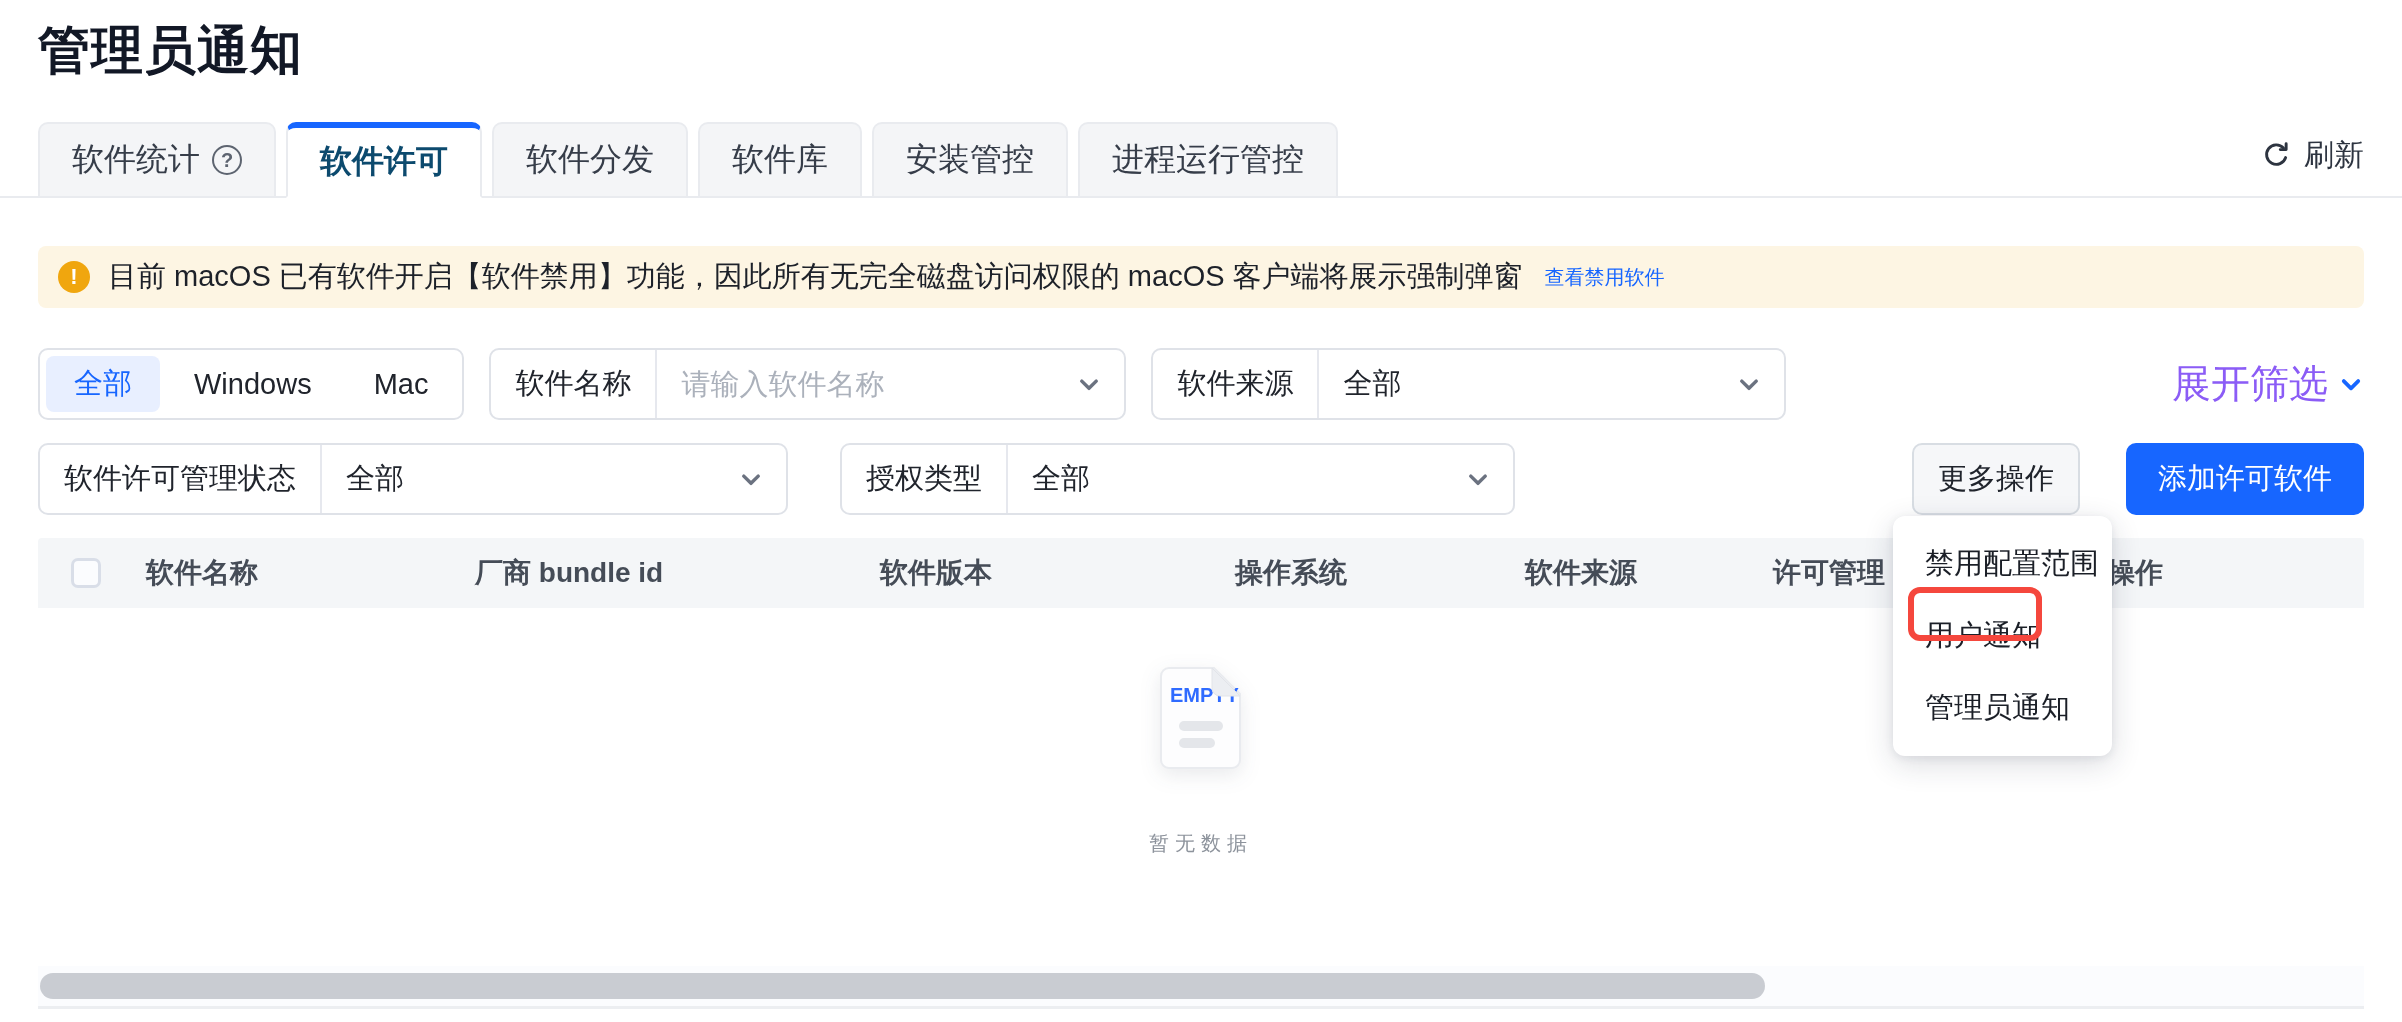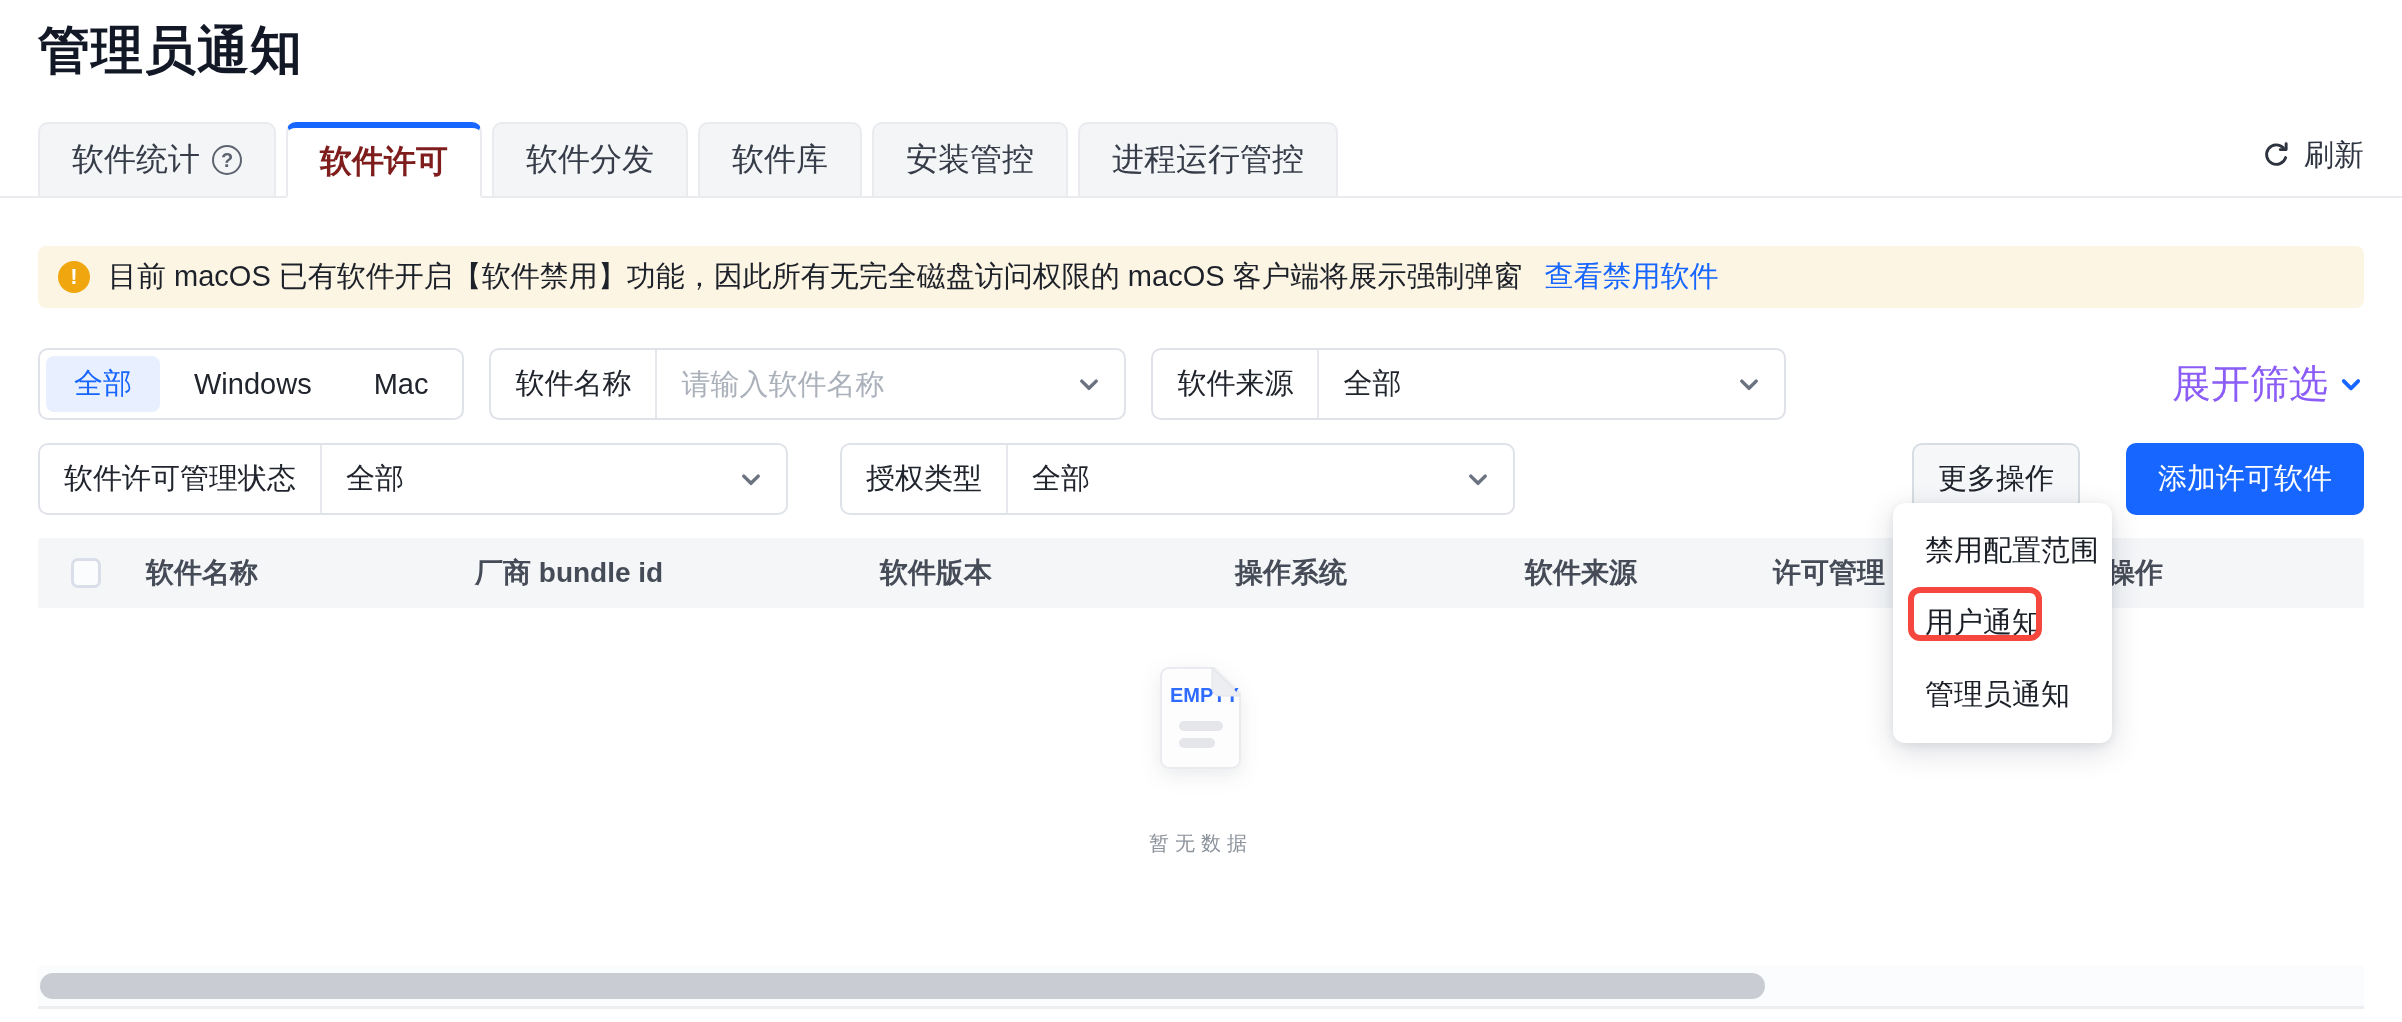--- a/index.html
+++ b/index.html
@@ -8,33 +8,33 @@
   .root { position:relative; width:2402px; height:1022px; overflow:hidden; background:#fff; }
 
   
   .page-title { padding:16px 38px 0 38px; font-size:52px; font-weight:bold; color:#121826; letter-spacing:1px; }
 
   
   .tabs-row { position:relative; margin-top:36px; padding:0 38px; display:flex; align-items:flex-end; border-bottom:2px solid #e9ebef; height:76px; }
   .tab { display:flex; align-items:center; gap:12px; height:74px; padding:0 32px; background:#f4f5f7;
          border:2px solid #e9ebef; border-bottom:none; border-radius:10px 10px 0 0; margin-right:10px;
          font-size:32px; color:#363d49; cursor:pointer; }
-  .tab.active { background:#fff; color:#7f1d1d; font-weight:bold; border-top:6px solid #1766ff; position:relative; z-index:2; margin-bottom:-2px; height:76px; border-bottom:2px solid #fff; }
+  .tab.active { background:#fff; color:#0c4a6e; font-weight:bold; border-top:6px solid #1766ff; position:relative; z-index:2; margin-bottom:-2px; height:76px; border-bottom:2px solid #fff; }
   .help-circle { display:inline-flex; width:30px; height:30px; border:2.5px solid #5d6470; border-radius:50%;
                  align-items:center; justify-content:center; font-size:20px; font-weight:bold; color:#5d6470; }
   .refresh { position:absolute; right:38px; bottom:20px; display:flex; align-items:center; gap:12px;
              font-size:30px; color:#2d3440; cursor:pointer;text-align:center; }
 
   
   .banner { margin:48px 38px 0 38px; height:62px; background:#fdf5e3; border-radius:8px;
             display:flex; align-items:center; padding:0 20px; }
   .warn-circle { flex:0 0 auto; width:32px; height:32px; border-radius:50%; background:#f0a60e;
                  display:flex; align-items:center; justify-content:center; color:#fff; font-weight:bold; font-size:22px; }
   .banner-text { margin-left:18px; font-size:29px; color:#1d2129; }
-  .banner-link { margin-left:22px; font-size:29px; color:#1766ff; cursor:pointer; }
+  .banner-link { margin-left:22px; font-size:20px; color:#1766ff; cursor:pointer; }
 
   
   .filter-row { margin:8px 38px; display:flex; align-items:center; }
   .row1 { margin-top:40px; }
   .row2 { margin-top:23px;gap:24px; }
 
   .segmented { display:flex; align-items:center; gap:6px; background:#fff; border:2px solid #dfe2e8; border-radius:10px; padding:6px; height:72px; }
   .seg { padding:0 28px; height:56px; display:flex; align-items:center; font-size:29px; color:#20242c; border-radius:8px; cursor:pointer; }
   .seg.selected { background:#e8efff; color:#1766ff; }
 
@@ -64,21 +64,21 @@
   .tbody { position:relative; height:358px; background:#fff; }
   .empty-state { position:absolute; left:50%; top:58px; transform:translateX(-50%); text-align:center; }
   .empty-icon { display:inline-block; filter:drop-shadow(0 6px 10px rgba(40,50,70,0.10)); }
   .empty-text { margin-top:56px; font-size:20px; letter-spacing:6px; color:#8d939c; }
 
   
   .hscroll { position:relative; height:40px; background:#fbfcfe; }
   .hscroll-thumb { position:absolute; left:2px; top:7px; width:1725px; height:26px; background:#c9ccd2; border-radius:13px; cursor:grab; }
 
   
-  .dropdown { position:absolute; left:1893px; top:503px; width:219px; background:#fff; border-radius:12px;
+  .dropdown { position:absolute; left:1893px; top:516px; width:219px; background:#fff; border-radius:12px;
               box-shadow:0 8px 30px rgba(30,40,60,0.16), 0 2px 8px rgba(30,40,60,0.08); padding:12px 0; z-index:50; }
   .menu-item { height:72px; display:flex; align-items:center; padding-left:32px; font-size:29px; color:#1b1f27; cursor:pointer; white-space:nowrap; }
 
   .red-annotation { position:absolute; left:1908px; top:587px; width:134px; height:54px;
                     border:6px solid #f5473d; border-radius:12px; z-index:60; pointer-events:none; }
 
   svg { display:block; }
 </style>
 </head>
 <body>

